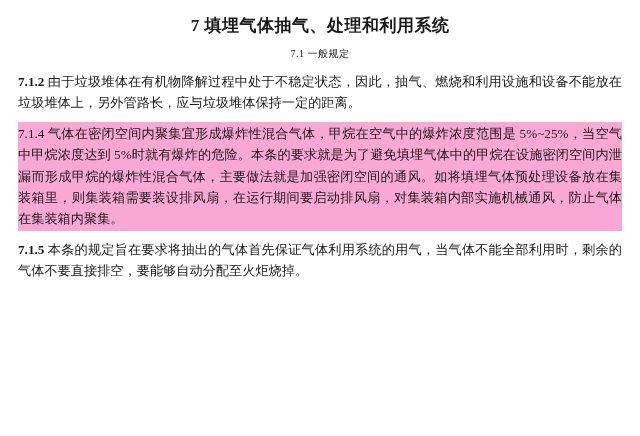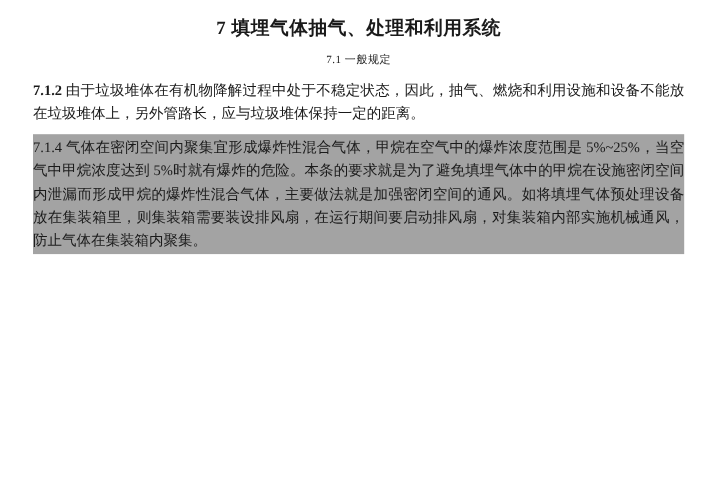--- a/index.html
+++ b/index.html
@@ -11,21 +11,21 @@
     height: 436px;
     background: #ffffff;
     font-family: "Liberation Serif", serif;
     color: #1a1a1a;
     overflow: hidden;
   }
   .page {
     width: 640px;
     height: 436px;
     box-sizing: border-box;
-    padding: 10px 18px 0 30px;
+    padding: 10px 18px 0 18px;
     position: relative;
   }
   .chapter-title {
     text-align: center;
     font-size: 17px;
     font-weight: bold;
     margin: 4px 0 10px 0;
     letter-spacing: 0.5px;
   }
   .section-title {
@@ -38,21 +38,21 @@
     font-size: 13.2px;
     line-height: 1.62;
     margin: 0 0 8px 0;
     text-align: justify;
     text-justify: inter-ideograph;
   }
   .clause .num {
     font-weight: bold;
   }
   .hl-block {
-    background: #a3a3a3;
+    background: #f9a8d4;
     display: block;
     padding: 1px 0 1px 0;
   }
   .num-plain {
     font-weight: normal;
   }
 </style>
 </head>
 <body>
 
@@ -68,14 +68,18 @@
   </p>
 
 
   <p class="clause">
     <span class="hl-block">
       <span class="num-plain">7.1.4</span>
       <span>气体在密闭空间内聚集宜形成爆炸性混合气体，甲烷在空气中的爆炸浓度范围是 5%~25%，当空气中甲烷浓度达到 5%时就有爆炸的危险。本条的要求就是为了避免填埋气体中的甲烷在设施密闭空间内泄漏而形成甲烷的爆炸性混合气体，主要做法就是加强密闭空间的通风。如将填埋气体预处理设备放在集装箱里，则集装箱需要装设排风扇，在运行期间要启动排风扇，对集装箱内部实施机械通风，防止气体在集装箱内聚集。</span>
     </span>
   </p>
 
+  <p class="clause">
+    <span class="num">7.1.5</span>
+    <span>本条的规定旨在要求将抽出的气体首先保证气体利用系统的用气，当气体不能全部利用时，剩余的气体不要直接排空，要能够自动分配至火炬烧掉。</span>
+  </p>
 
 </div>
 
 </body></html>

